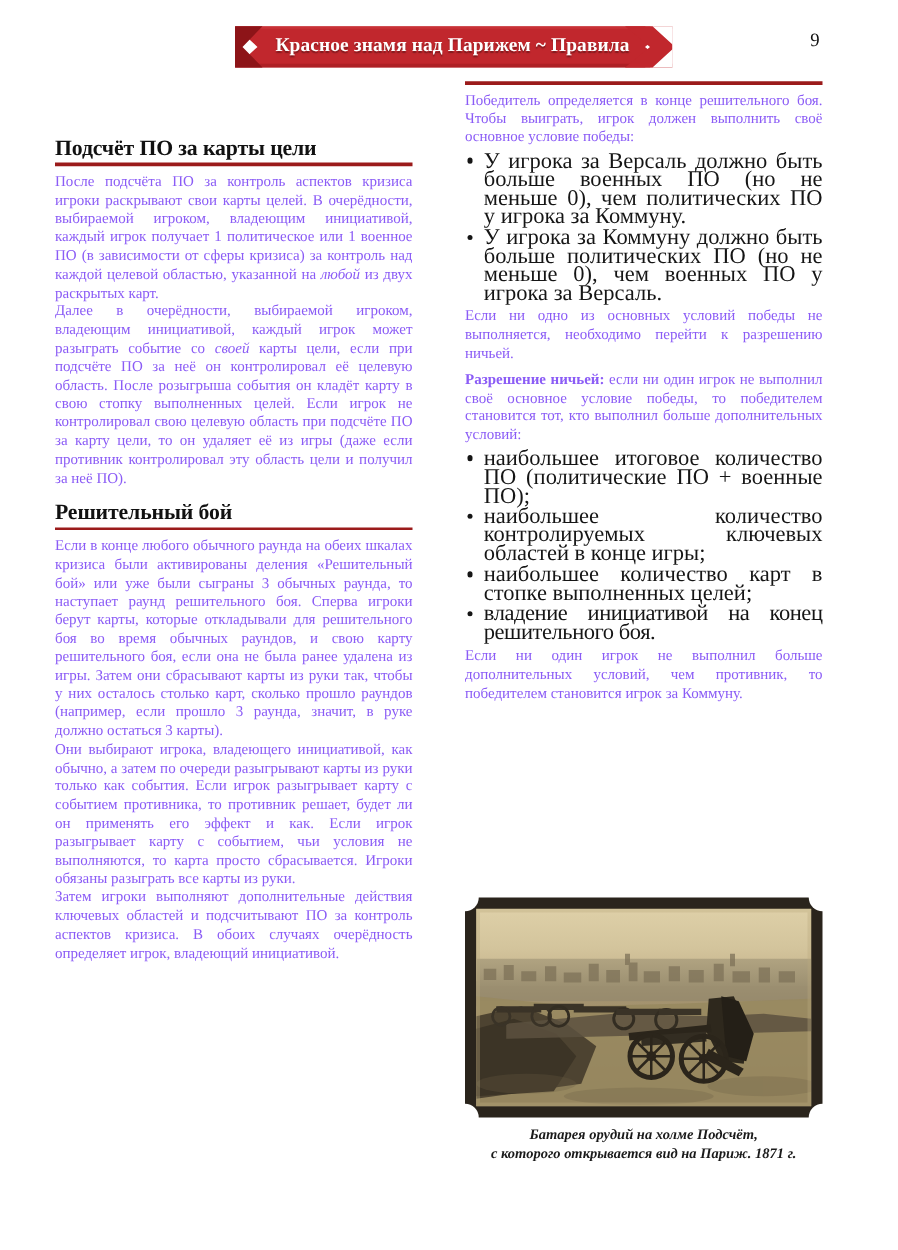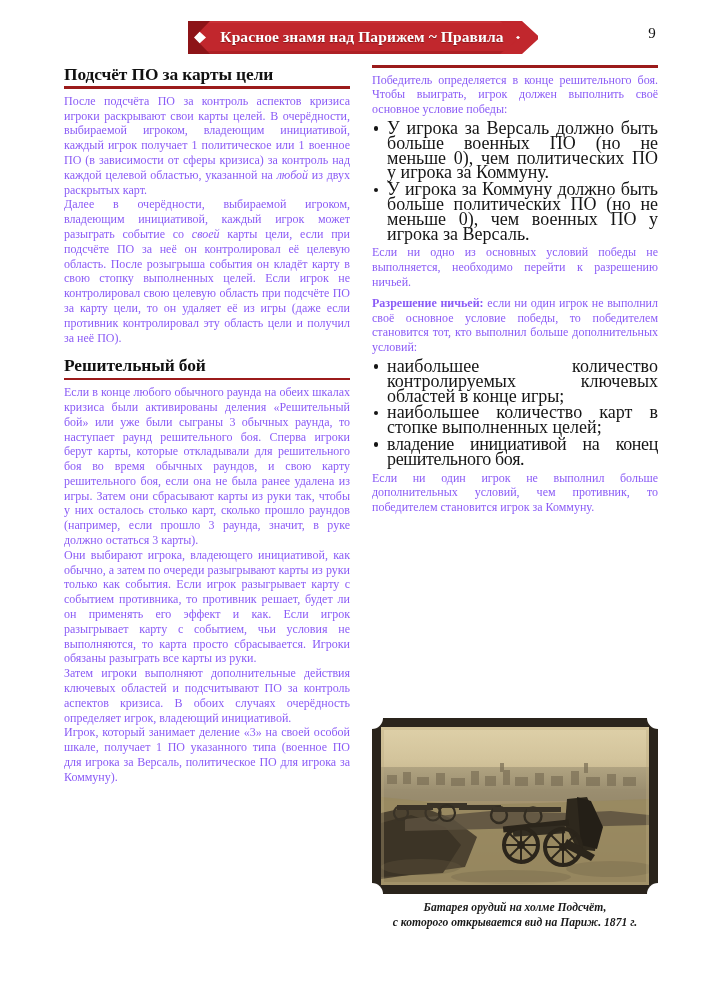--- a/index.html
+++ b/index.html
@@ -61,21 +61,21 @@
     color: #111;
     font-family: "Liberation Serif", "DejaVu Serif", serif;
   }
 
   
   .col {
     position: absolute;
     top: 64px;
     width: 286px;
   }
-  .col-left { left: 64px; }
+  .col-left { left: 44px; margin-top: 44px; }
   .col-right { left: 372px; }
 
   .section-title {
     font-size: 17.4px;
     font-weight: bold;
     line-height: 1.16;
     margin: 0 0 2px 0;
     color: #111;
     letter-spacing: -0.1px;
   }
@@ -212,21 +212,20 @@
     <p class="body"><span>Далее в очерёдности, выбираемой игроком, владеющим инициативой, каждый игрок может разыграть событие со </span><span class="em">своей</span><span> карты цели, если при подсчёте ПО за неё он контролировал её целевую область. После розыгрыша события он кладёт карту в свою стопку выполненных целей. Если игрок не контролировал свою целевую область при подсчёте ПО за карту цели, то он удаляет её из игры (даже если противник контролировал эту область цели и получил за неё ПО).</span></p>
   </div>
 
   <div class="section-block second">
     <h2 class="section-title">Решительный бой</h2>
     <div class="section-rule"></div>
 
     <p class="body">Если в конце любого обычного раунда на обеих шкалах кризиса были активированы деления «Решительный бой» или уже были сыграны 3 обычных раунда, то наступает раунд решительного боя. Сперва игроки берут карты, которые откладывали для решительного боя во время обычных раундов, и свою карту решительного боя, если она не была ранее удалена из игры. Затем они сбрасывают карты из руки так, чтобы у них осталось столько карт, сколько прошло раундов (например, если прошло 3 раунда, значит, в руке должно остаться 3 карты).</p>
     <p class="body">Они выбирают игрока, владеющего инициативой, как обычно, а затем по очереди разыгрывают карты из руки только как события. Если игрок разыгрывает карту с событием противника, то противник решает, будет ли он применять его эффект и как. Если игрок разыгрывает карту с событием, чьи условия не выполняются, то карта просто сбрасывается. Игроки обязаны разыграть все карты из руки.</p>
     <p class="body">Затем игроки выполняют дополнительные действия ключевых областей и подсчитывают ПО за контроль аспектов кризиса. В обоих случаях очерёдность определяет игрок, владеющий инициативой.</p>
-    <p class="body">Игрок, который занимает деление «3» на своей особой шкале, получает 1 ПО указанного типа (военное ПО для игрока за Версаль, политическое ПО для игрока за Коммуну).</p>
   </div>
 
 </div>
 
 <div class="col col-right">
 
   <div class="section-block">
     <div class="section-rule"></div>
 
     <p class="body">Победитель определяется в конце решительного боя. Чтобы выиграть, игрок должен выполнить своё основное условие победы:</p>
@@ -236,20 +235,21 @@
       <li>У игрока за Коммуну должно быть больше политических ПО (но не меньше 0), чем военных ПО у игрока за Версаль.</li>
     </ul>
 
     <p class="body">Если ни одно из основных условий победы не выполняется, необходимо перейти к разрешению ничьей.</p>
 
     <div class="spacer-6"></div>
 
     <p class="body"><span class="bold">Разрешение ничьей:</span><span> если ни один игрок не выполнил своё основное условие победы, то победителем становится тот, кто выполнил больше дополнительных условий:</span></p>
 
     <ul class="bullets">
+      <li>наибольшее итоговое количество ПО (политические ПО + военные ПО);</li>
       <li>наибольшее количество контролируемых ключевых областей в конце игры;</li>
       <li>наибольшее количество карт в стопке выполненных целей;</li>
       <li class="tight">владение инициативой на конец решительного боя.</li>
     </ul>
 
     <p class="body">Если ни один игрок не выполнил больше дополнительных условий, чем противник, то победителем становится игрок за Коммуну.</p>
   </div>
 
 </div>
 

